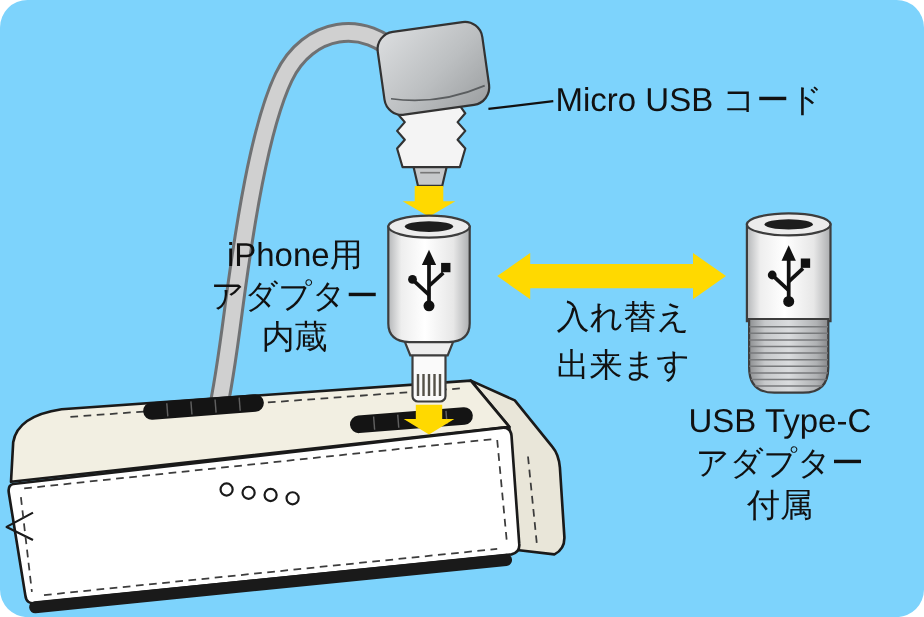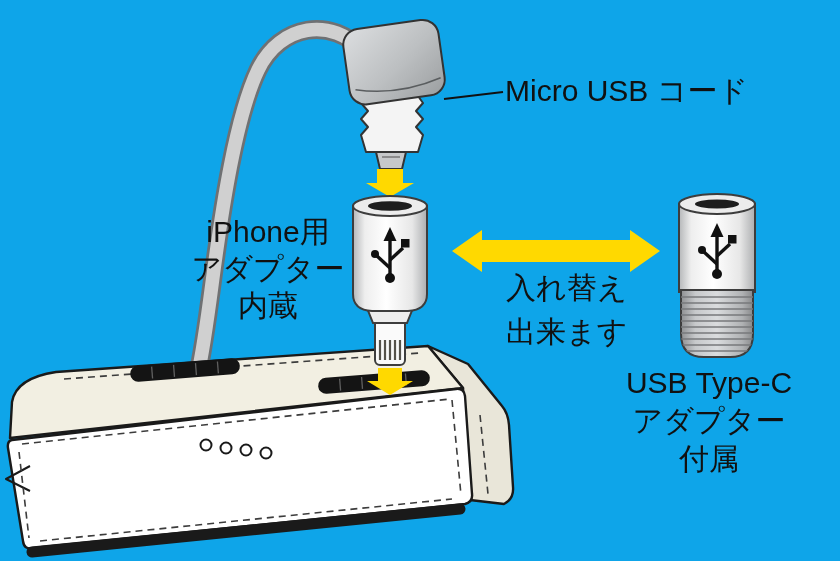--- a/index.html
+++ b/index.html
@@ -1,21 +1,22 @@
 <!DOCTYPE html>
 <html><head>
 <meta charset="utf-8">
 <style>
   html,body{margin:0;padding:0;background:#fff;}
   .stage{
     position:relative;
     width:840px;height:561px;
-    background:#0ea5e9;
+    background:#7dd3fc;
     overflow:hidden;
     font-family:"Liberation Sans", sans-serif;
+    border-radius:25px;
   }
   .stage svg{position:absolute;left:0;top:0;}
   text{
     font-family:"Liberation Sans", sans-serif;
     fill:#111111;
     font-weight:500;
   }
 </style>
 </head>
 <body>

